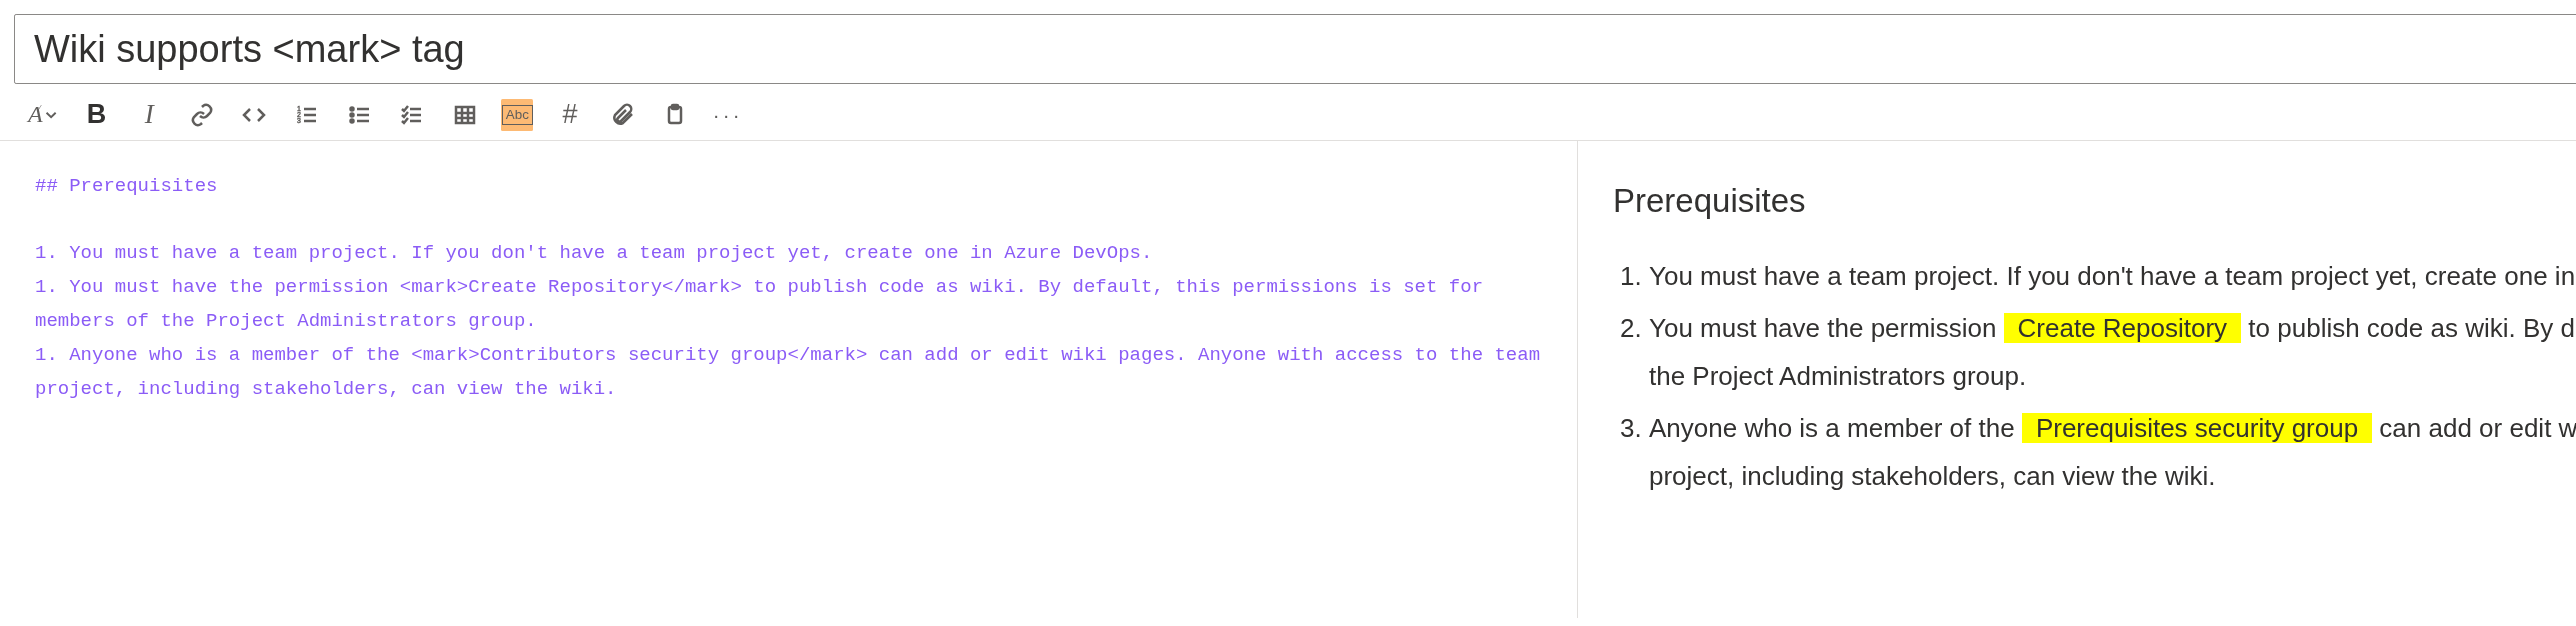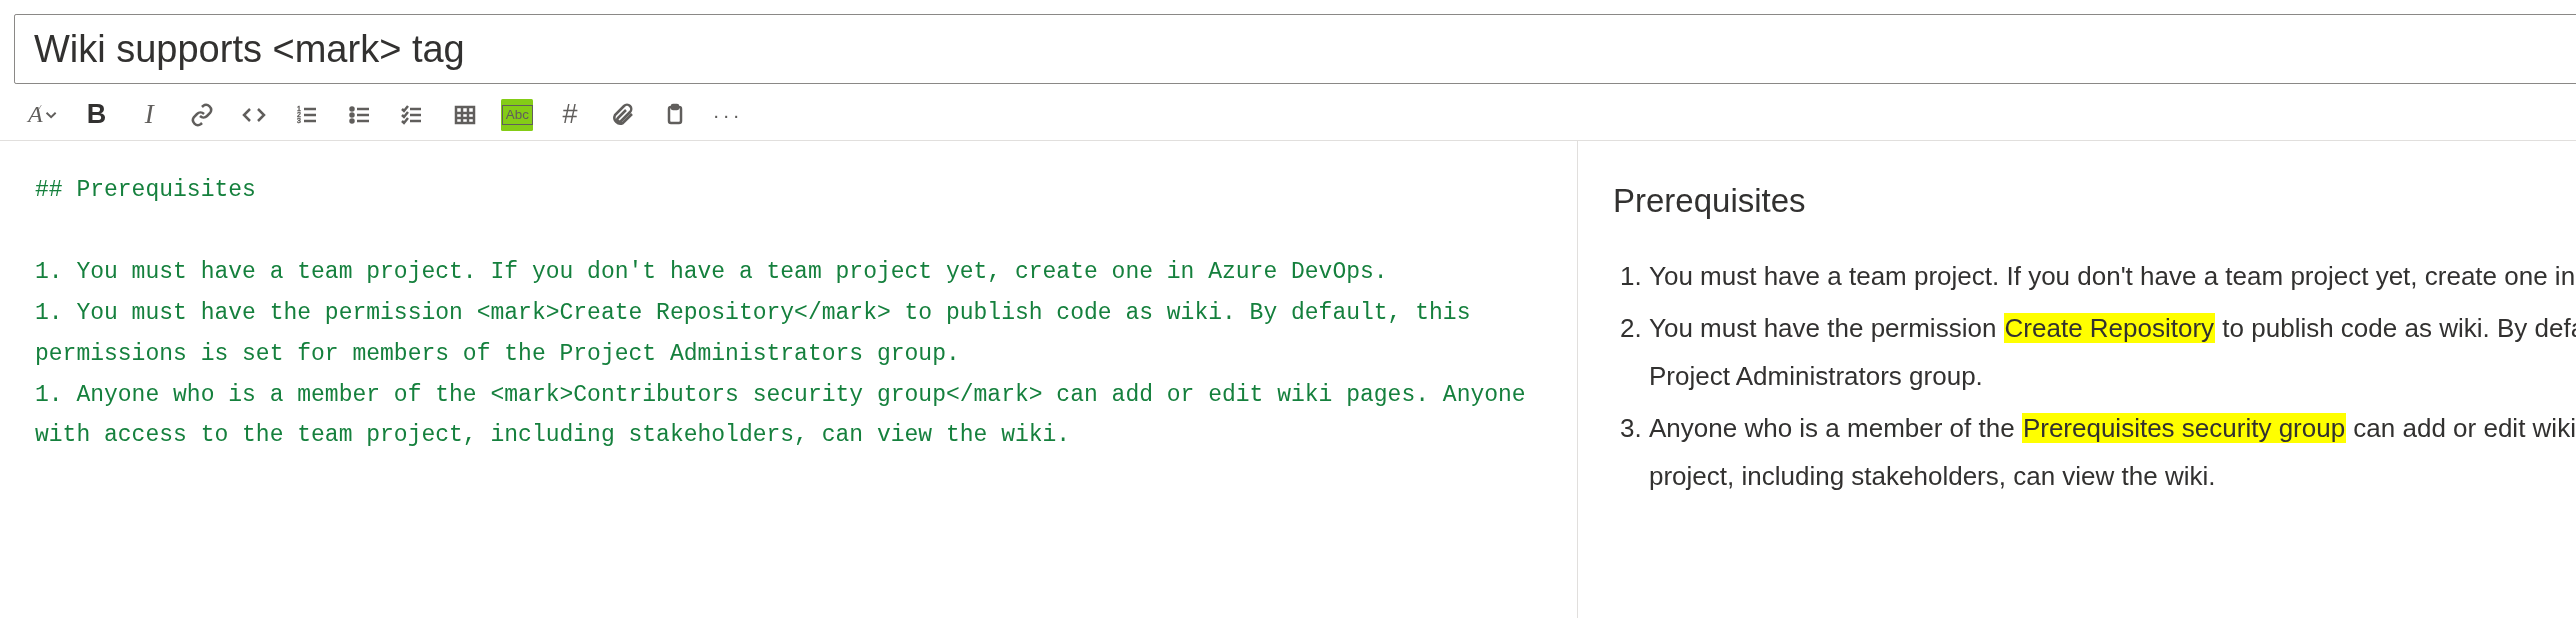--- a/index.html
+++ b/index.html
@@ -7,32 +7,32 @@
 
   
   .header{display:flex;align-items:flex-start;padding:14.4px 14.4px 0 14.4px;gap:16.5px}
   .title-box{flex:1;border:0.5px solid #8a8886;border-radius:2.1px;padding:12.4px 18.5px}
   .title-box input{width:100%;border:none;outline:none;font-size:38px;font-weight:400;color:#323130;background:transparent;font-family:inherit}
 
   
   .toolbar-row{display:flex;align-items:center;justify-content:space-between;padding:14.4px 20.6px 9.3px 28px;border-bottom:1.5px solid #e1dfdd}
   .toolbar{display:flex;align-items:center;gap:20.6px}
   .tool{width:32px;height:32px;display:flex;align-items:center;justify-content:center;color:#605e5c;cursor:pointer;font-size:23px;border-radius:1.5px}
-  .tool.active{background:#84cc16}
+  .tool.active{background:#fdba74}
   .tool svg{width:24px;height:24px;fill:none;stroke:currentColor;stroke-width:2.5}
 
   
   .split{display:flex;height:calc(100% - 149px)}
   .pane{flex:1;padding:29px 35px;overflow:auto}
-  .pane.editor{font-family:Consolas,"Courier New",monospace;font-size:23px;color:#15803d;line-height:1.78;white-space:pre-wrap;border-right:1.5px solid #e1dfdd}
+  .pane.editor{font-family:Consolas,"Courier New",monospace;font-size:19px;color:#8b5cf6;line-height:1.78;white-space:pre-wrap;border-right:1.5px solid #e1dfdd}
   .pane.preview{font-size:26px;line-height:1.85;color:#323130}
   .pane.preview h2{font-size:33px;font-weight:400;margin-bottom:20.6px}
   .pane.preview ol{padding-left:36px}
   .pane.preview li{margin-bottom:4.1px}
-  .pane.preview mark{background:#ffff00;color:inherit;padding:0 1px}
+  .pane.preview mark{background:#ffff00;color:inherit;padding:0 14px}
 
   
   .bold{font-weight:800;font-size:27px;color:#323130}
   .italic{font-style:italic;font-family:"Times New Roman",serif;font-size:27px}
   .hash{font-size:27px}
   .abc-box{border:0.5px solid #605e5c;padding:1.5px 3.1px;font-size:13.4px;display:flex;align-items:center;justify-content:center}
 </style>
 </head>
 <body>
 

